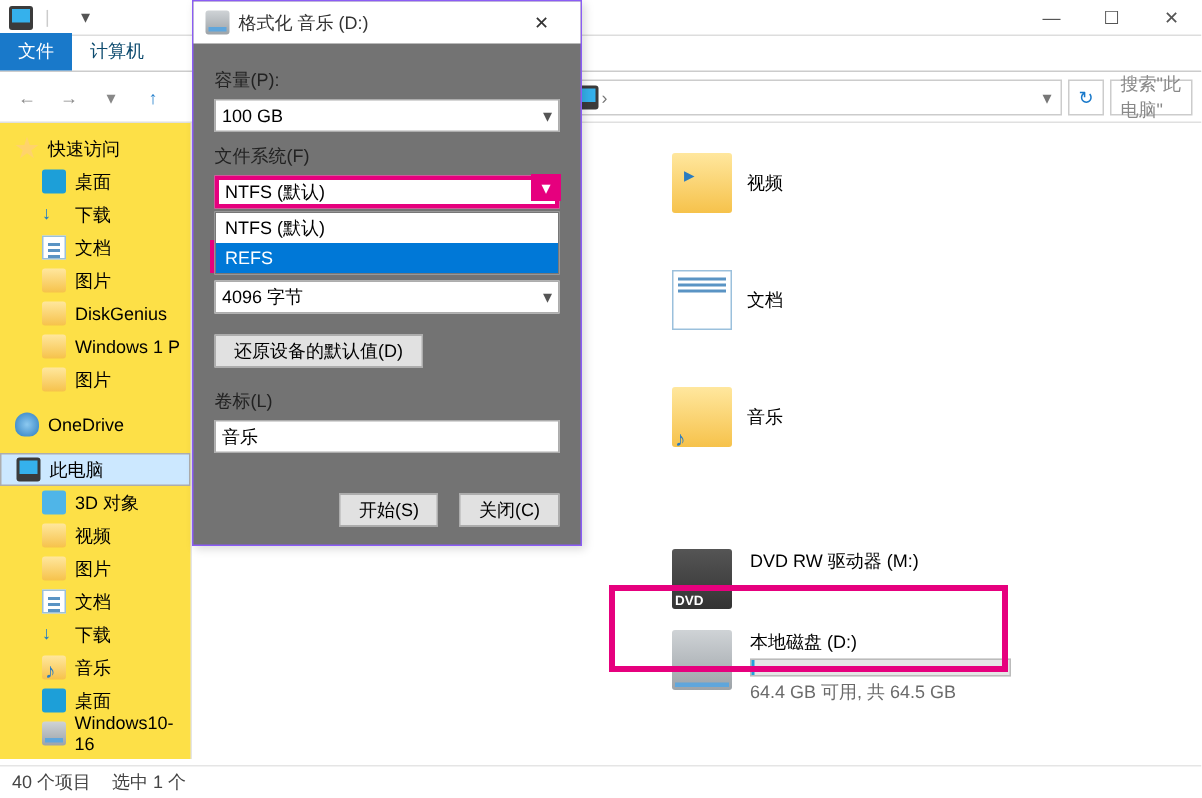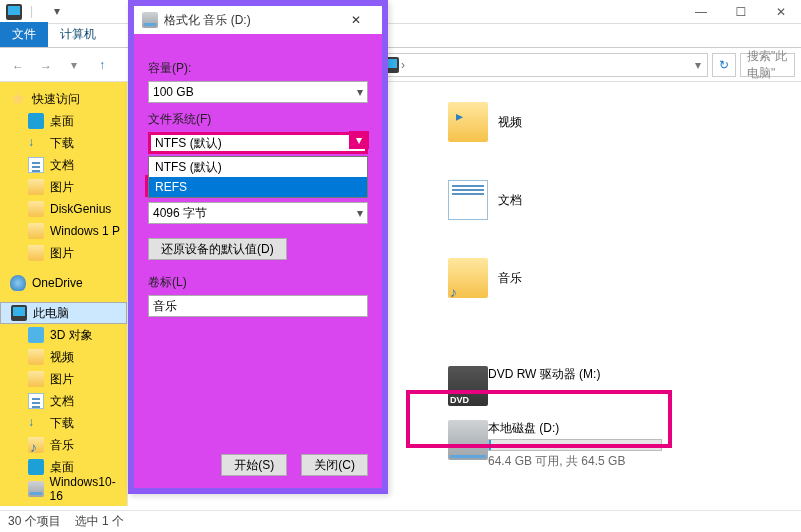--- a/index.html
+++ b/index.html
@@ -21,32 +21,32 @@
 .search{flex:1;height:24px;border:1px solid #ccc;color:#888;padding:0 6px;display:flex;align-items:center}
 .main{display:flex;height:424px}
 .tree{width:128px;border-right:1px solid #e5e5e5;padding:6px 0;overflow:hidden;background:#fde047}
 .tree .item{height:22px;display:flex;align-items:center;padding-left:10px;gap:6px;cursor:pointer}
 .tree .item.sel{background:#cce8ff}
 .tree .ic{width:16px;height:16px;display:inline-block}
 .tree .item.sub{padding-left:28px}
 .content{flex:1;padding:20px 0 0 20px;position:relative}
 .grid-item{width:180px;display:flex;align-items:center;gap:10px;margin-bottom:38px;margin-left:10px}
 .ic48{width:40px;height:40px}
-.drive-row{display:flex;align-items:flex-start;gap:0;margin-left:10px;margin-bottom:14px}
+.drive-row{display:flex;align-items:flex-start;gap:12px;margin-left:10px;margin-bottom:14px}
 .drive-row .info{flex:1}
 .drive-row .bar{width:174px;height:12px;border:1px solid #bbb;background:#e6e6e6;margin:2px 0}
 .drive-row .bar .fill{height:100%;background:#26a0da}
 .drive-row .sub{color:#6a6a6a}
 .status{position:absolute;bottom:0;left:0;right:0;height:22px;border-top:1px solid #e5e5e5;display:flex;align-items:center;padding:0 8px;color:#444;background:#fff}
 
-.dlg{position:absolute;left:128px;top:0;width:260px;height:494px;background:#d946ef;border:6px solid #8b5cf6;box-shadow:2px 2px 6px rgba(0,0,0,.15);z-index:10}
+.dlg{position:absolute;left:128px;top:0;width:260px;height:364px;background:#737373;border:1px solid #8b5cf6;box-shadow:2px 2px 6px rgba(0,0,0,.15);z-index:10}
 .dlg .dtitle{background:#fff;height:28px;display:flex;align-items:center;padding:0 8px;color:#333}
 .dlg .dtitle .dicon{width:16px;height:16px;margin-right:6px}
 .dlg .dclose{margin-left:auto;width:36px;height:28px;color:#333;display:flex;align-items:center;justify-content:center}
-.dlg .body{padding:18px 14px}
+.dlg .body{padding:8px 14px}
 .lbl{margin:8px 0 4px;color:#222}
 .sel{width:100%;height:22px;border:1px solid #adadad;background:#fff;padding:0 4px;display:flex;align-items:center}
 .sel .arrow{margin-left:auto;color:#555}
 .fs-box{position:relative}
 .sel.fs{border:3px solid #e6007e}
 .sel.fs .arrow{background:#e6007e;color:#fff;width:20px;height:18px;display:flex;align-items:center;justify-content:center;position:absolute;right:-1px;top:-1px}
 .dd{position:absolute;left:0;top:24px;width:100%;background:#fff;border:1px solid #777;z-index:20}
 .dd .opt{height:20px;padding:0 6px;display:flex;align-items:center}
 .dd .opt.hl{background:#0078d7;color:#fff}
 .refs-annot{position:absolute;left:-3px;top:43px;border:3px solid #e6007e;padding:0 6px;height:22px;display:flex;align-items:center;background:transparent;color:#fff;pointer-events:none}
@@ -221,21 +221,21 @@
             </div>
           <div class="sub">64.4 GB 可用, 共 64.5 GB</div>
         </div>
       </div>
     </div>
     <div class="pink-box" style="left:278px;top:308px;width:266px;height:58px"></div>
   </div>
 </div>
 
 <div class="status">
-  <span>30 个项目</span>
+  <span>40 个项目</span>
   <span style="width:14px"></span>
   <span>选中 1 个</span>
 </div>
 
 <div class="dlg">
   <div class="dtitle">
     <span class="dicon ico-drive"></span>
     <span>格式化 音乐 (D:)</span>
     <div class="dclose">✕</div>
   </div>

